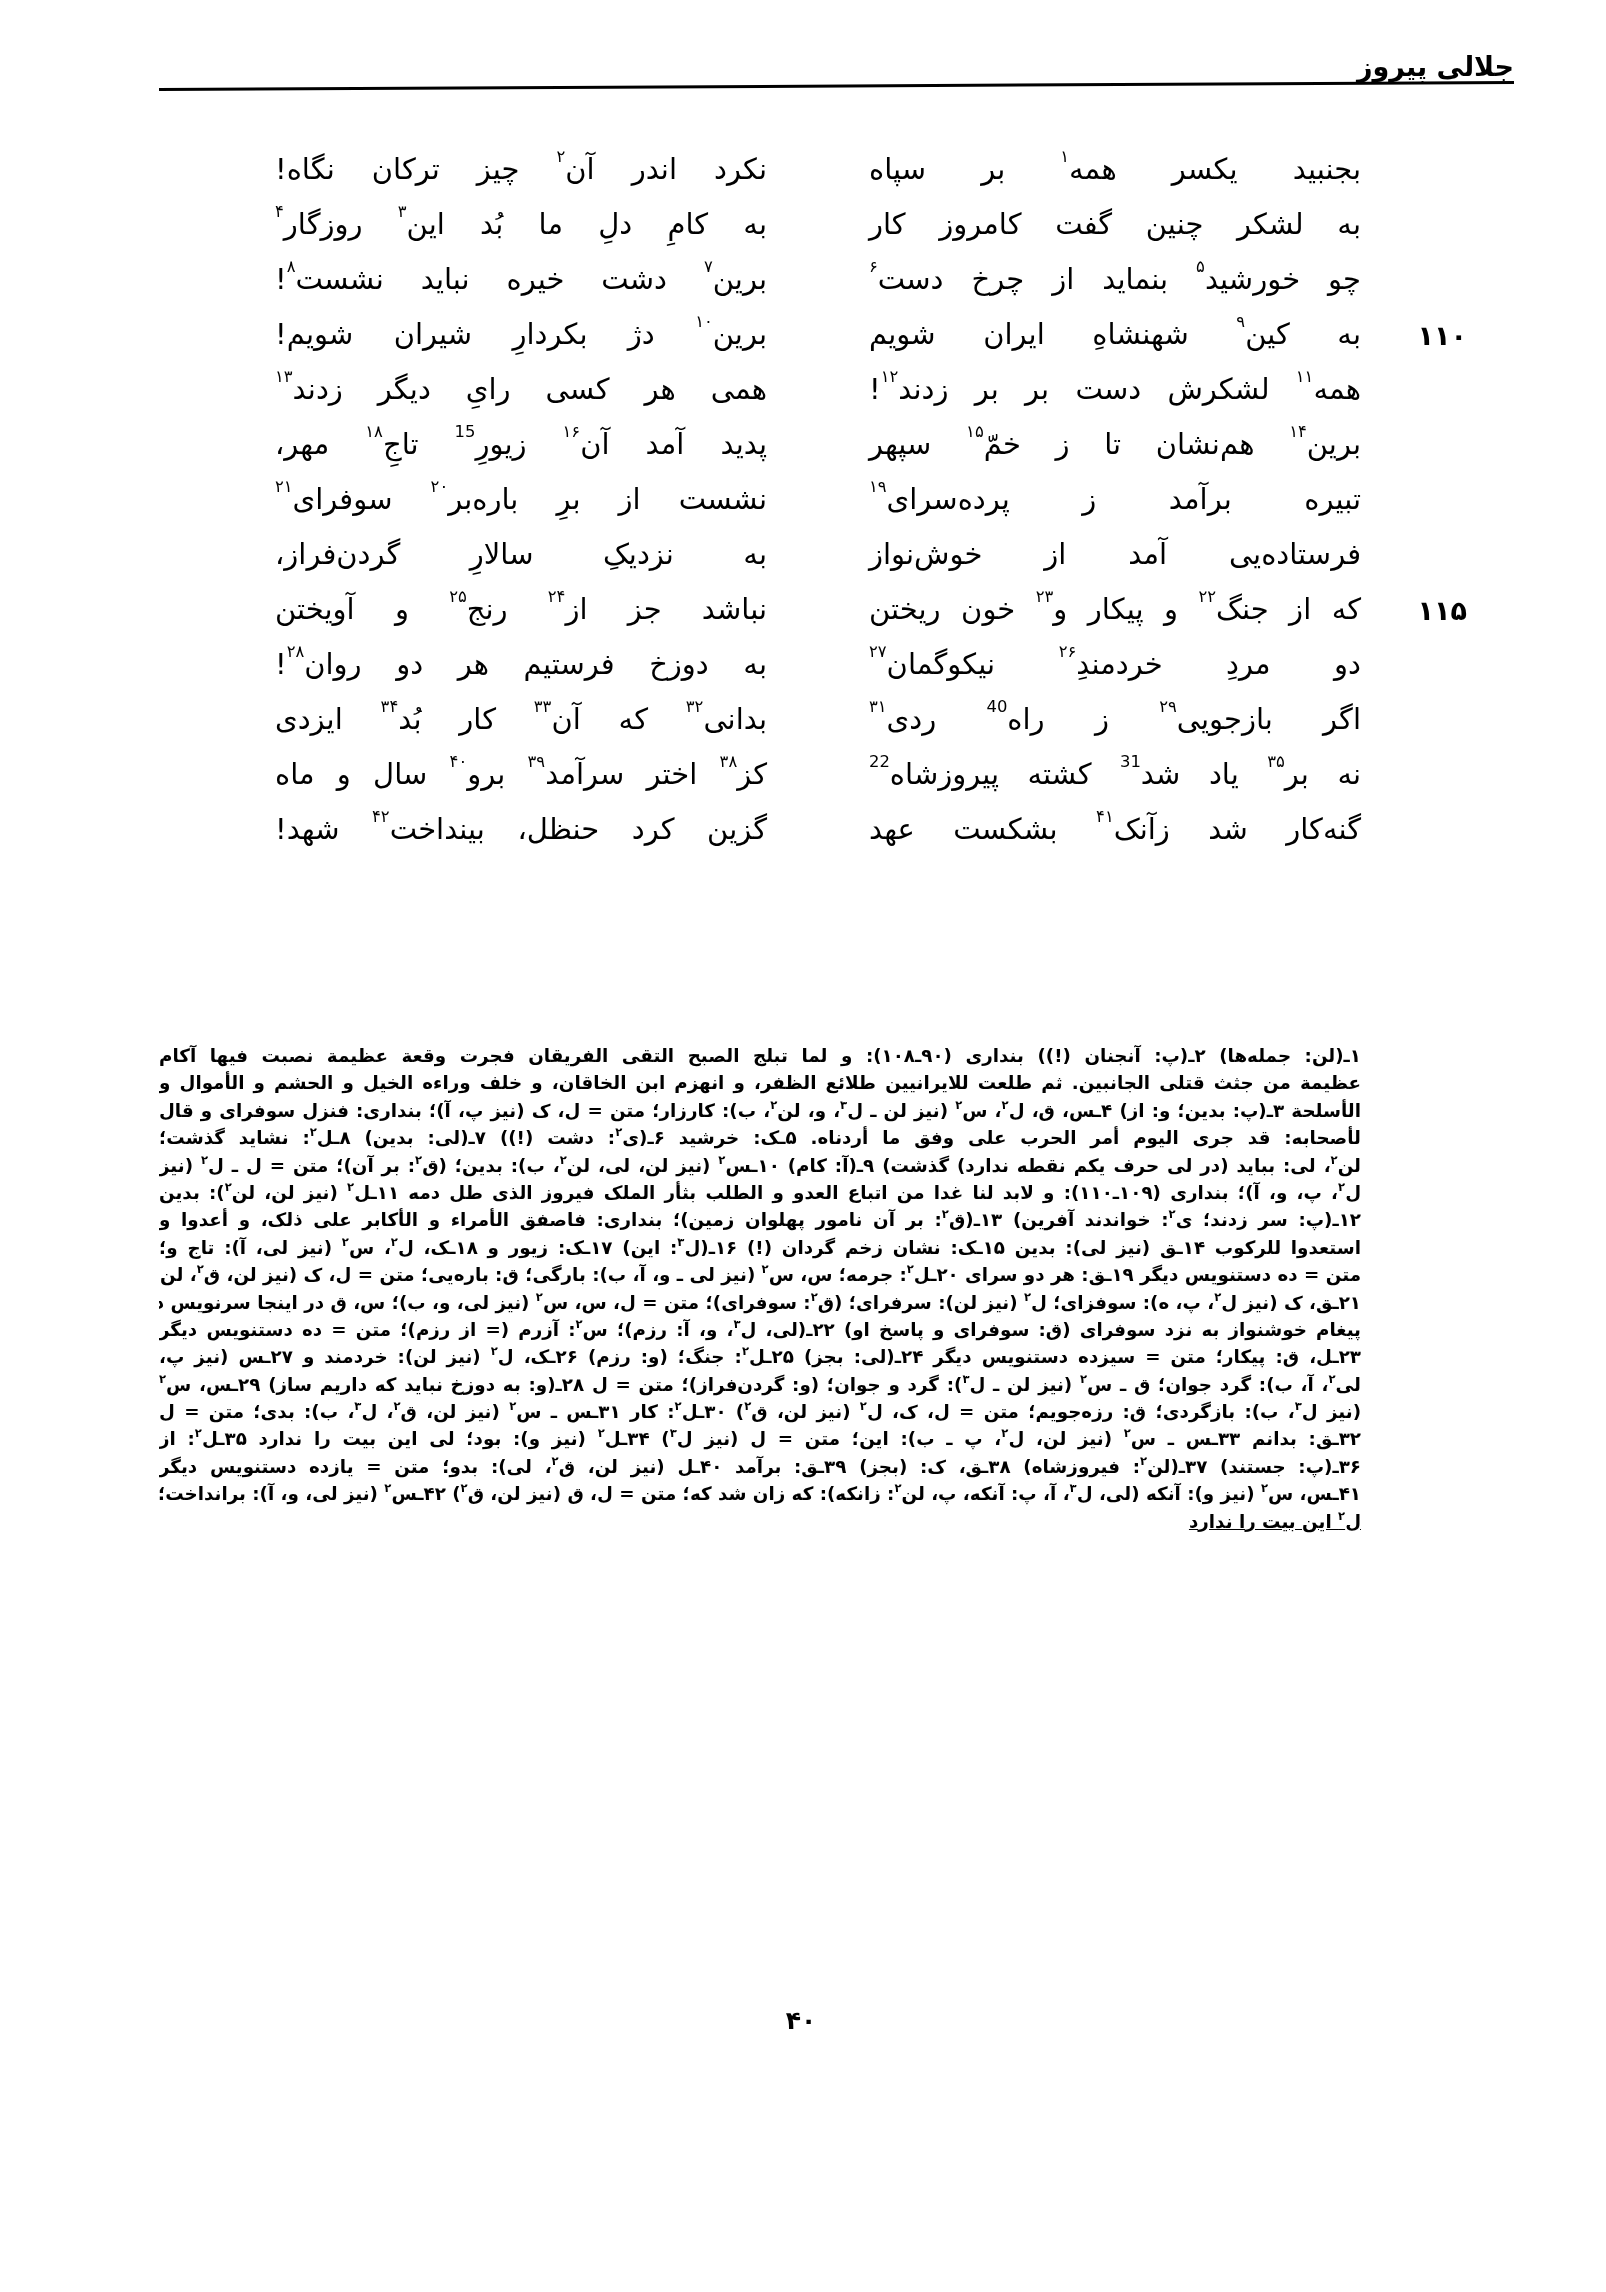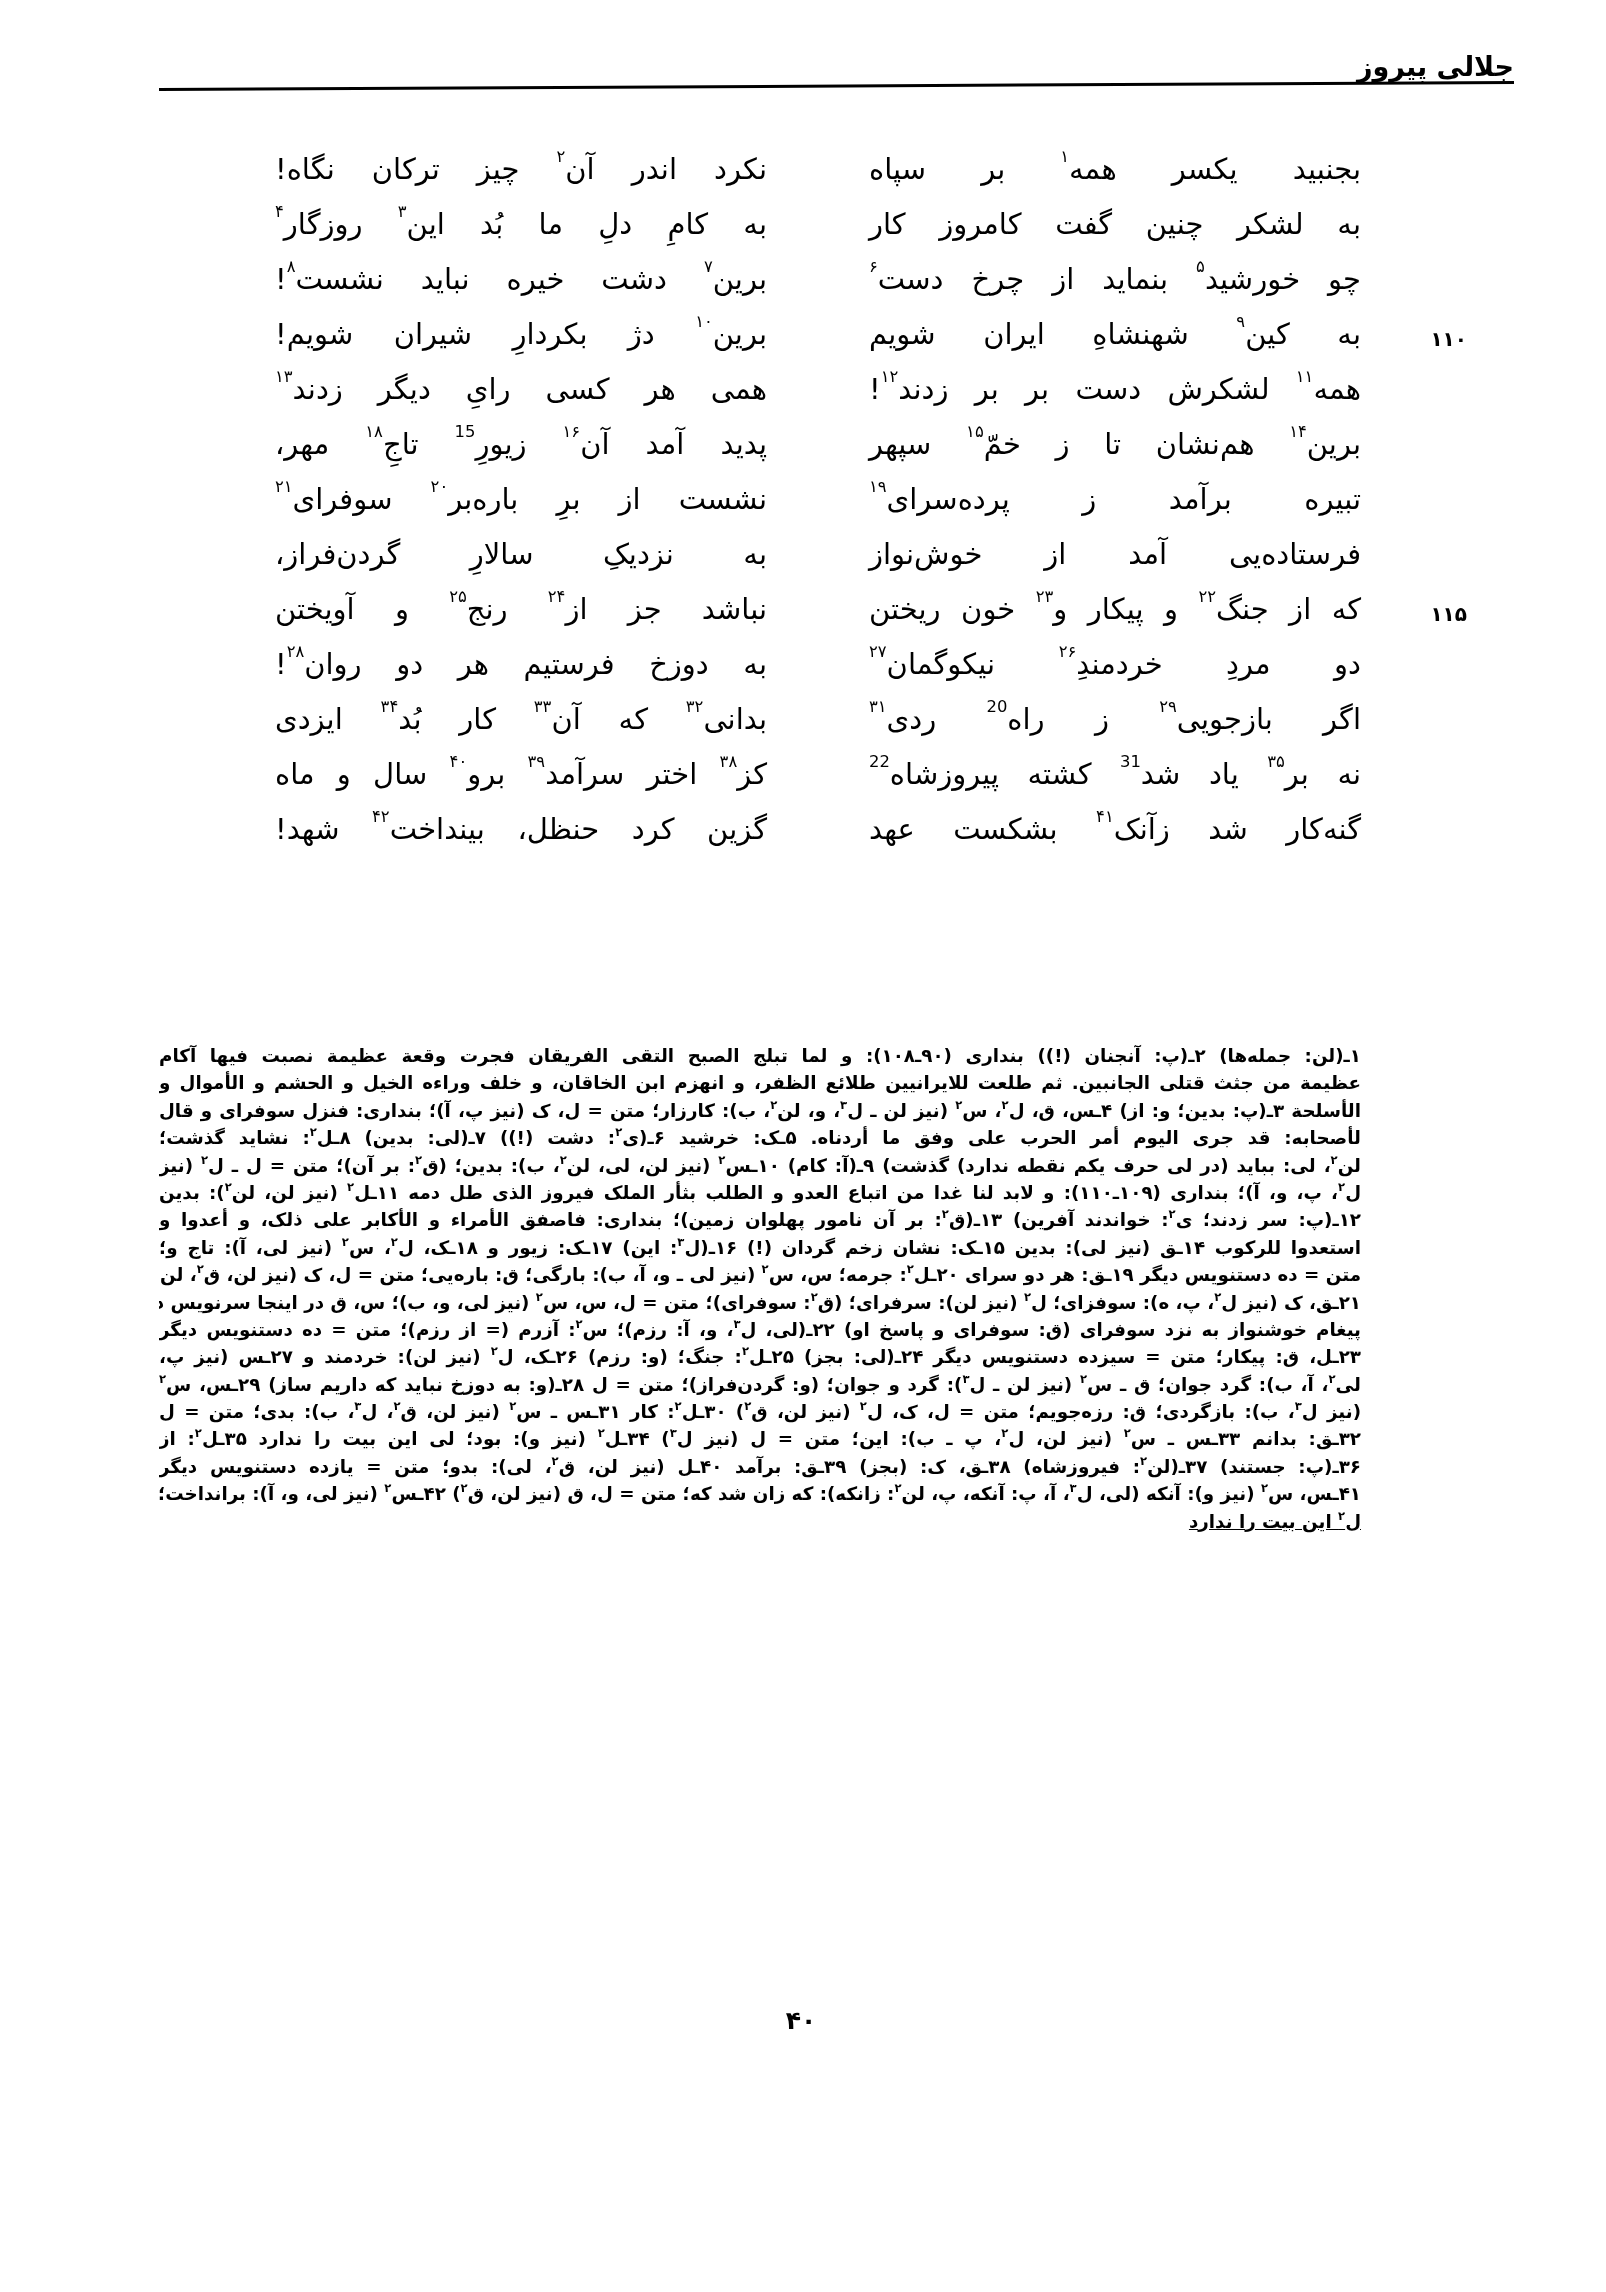--- a/index.html
+++ b/index.html
@@ -70,21 +70,21 @@
       font-size: 16.4px;
       line-height: 0;
       vertical-align: 17.4px;
     }
     .verse-number {
       position: absolute;
       right: -106px;
       bottom: 3.9px;
       font-family: "DejaVu Sans", sans-serif;
       font-weight: bold;
-      font-size: 20px;
+      font-size: 27px;
       direction: rtl;
     }
     
     .footnotes {
       position: absolute;
       top: 1006px;
       left: 159px;
       width: 1202px;
       font-family: "DejaVu Sans", sans-serif;
       font-weight: bold;
@@ -168,21 +168,21 @@
       <div class="verse-row">
         <div class="hemistich">که از جنگ<sup>۲۲</sup> و پیکار و<sup>۲۳</sup> خون ریختن</div>
         <div class="hemistich">نباشد جز از<sup>۲۴</sup> رنج<sup>۲۵</sup> و آویختن</div>
         <span class="verse-number">۱۱۵</span>
       </div>
       <div class="verse-row">
         <div class="hemistich">دو مردِ خردمندِ<sup>۲۶</sup> نیکوگمان<sup>۲۷</sup></div>
         <div class="hemistich">به دوزخ فرستیم هر دو روان<sup>۲۸</sup>!</div>
       </div>
       <div class="verse-row">
-        <div class="hemistich">اگر بازجویی<sup>۲۹</sup> ز راه<sup>20</sup> ردی<sup>۳۱</sup></div>
+        <div class="hemistich">اگر بازجویی<sup>۲۹</sup> ز راه<sup>40</sup> ردی<sup>۳۱</sup></div>
         <div class="hemistich">بدانی<sup>۳۲</sup> که آن<sup>۳۳</sup> کار بُد<sup>۳۴</sup> ایزدی</div>
       </div>
       <div class="verse-row">
         <div class="hemistich">نه بر<sup>۳۵</sup> یاد شد<sup>31</sup> کشته پیروزشاه<sup>22</sup></div>
         <div class="hemistich">کز<sup>۳۸</sup> اختر سرآمد<sup>۳۹</sup> برو<sup>۴۰</sup> سال و ماه</div>
       </div>
       <div class="verse-row">
         <div class="hemistich">گنه‌کار شد زآنک<sup>۴۱</sup> بشکست عهد</div>
         <div class="hemistich">گزین کرد حنظل، بینداخت<sup>۴۲</sup> شهد!</div>
       </div>

